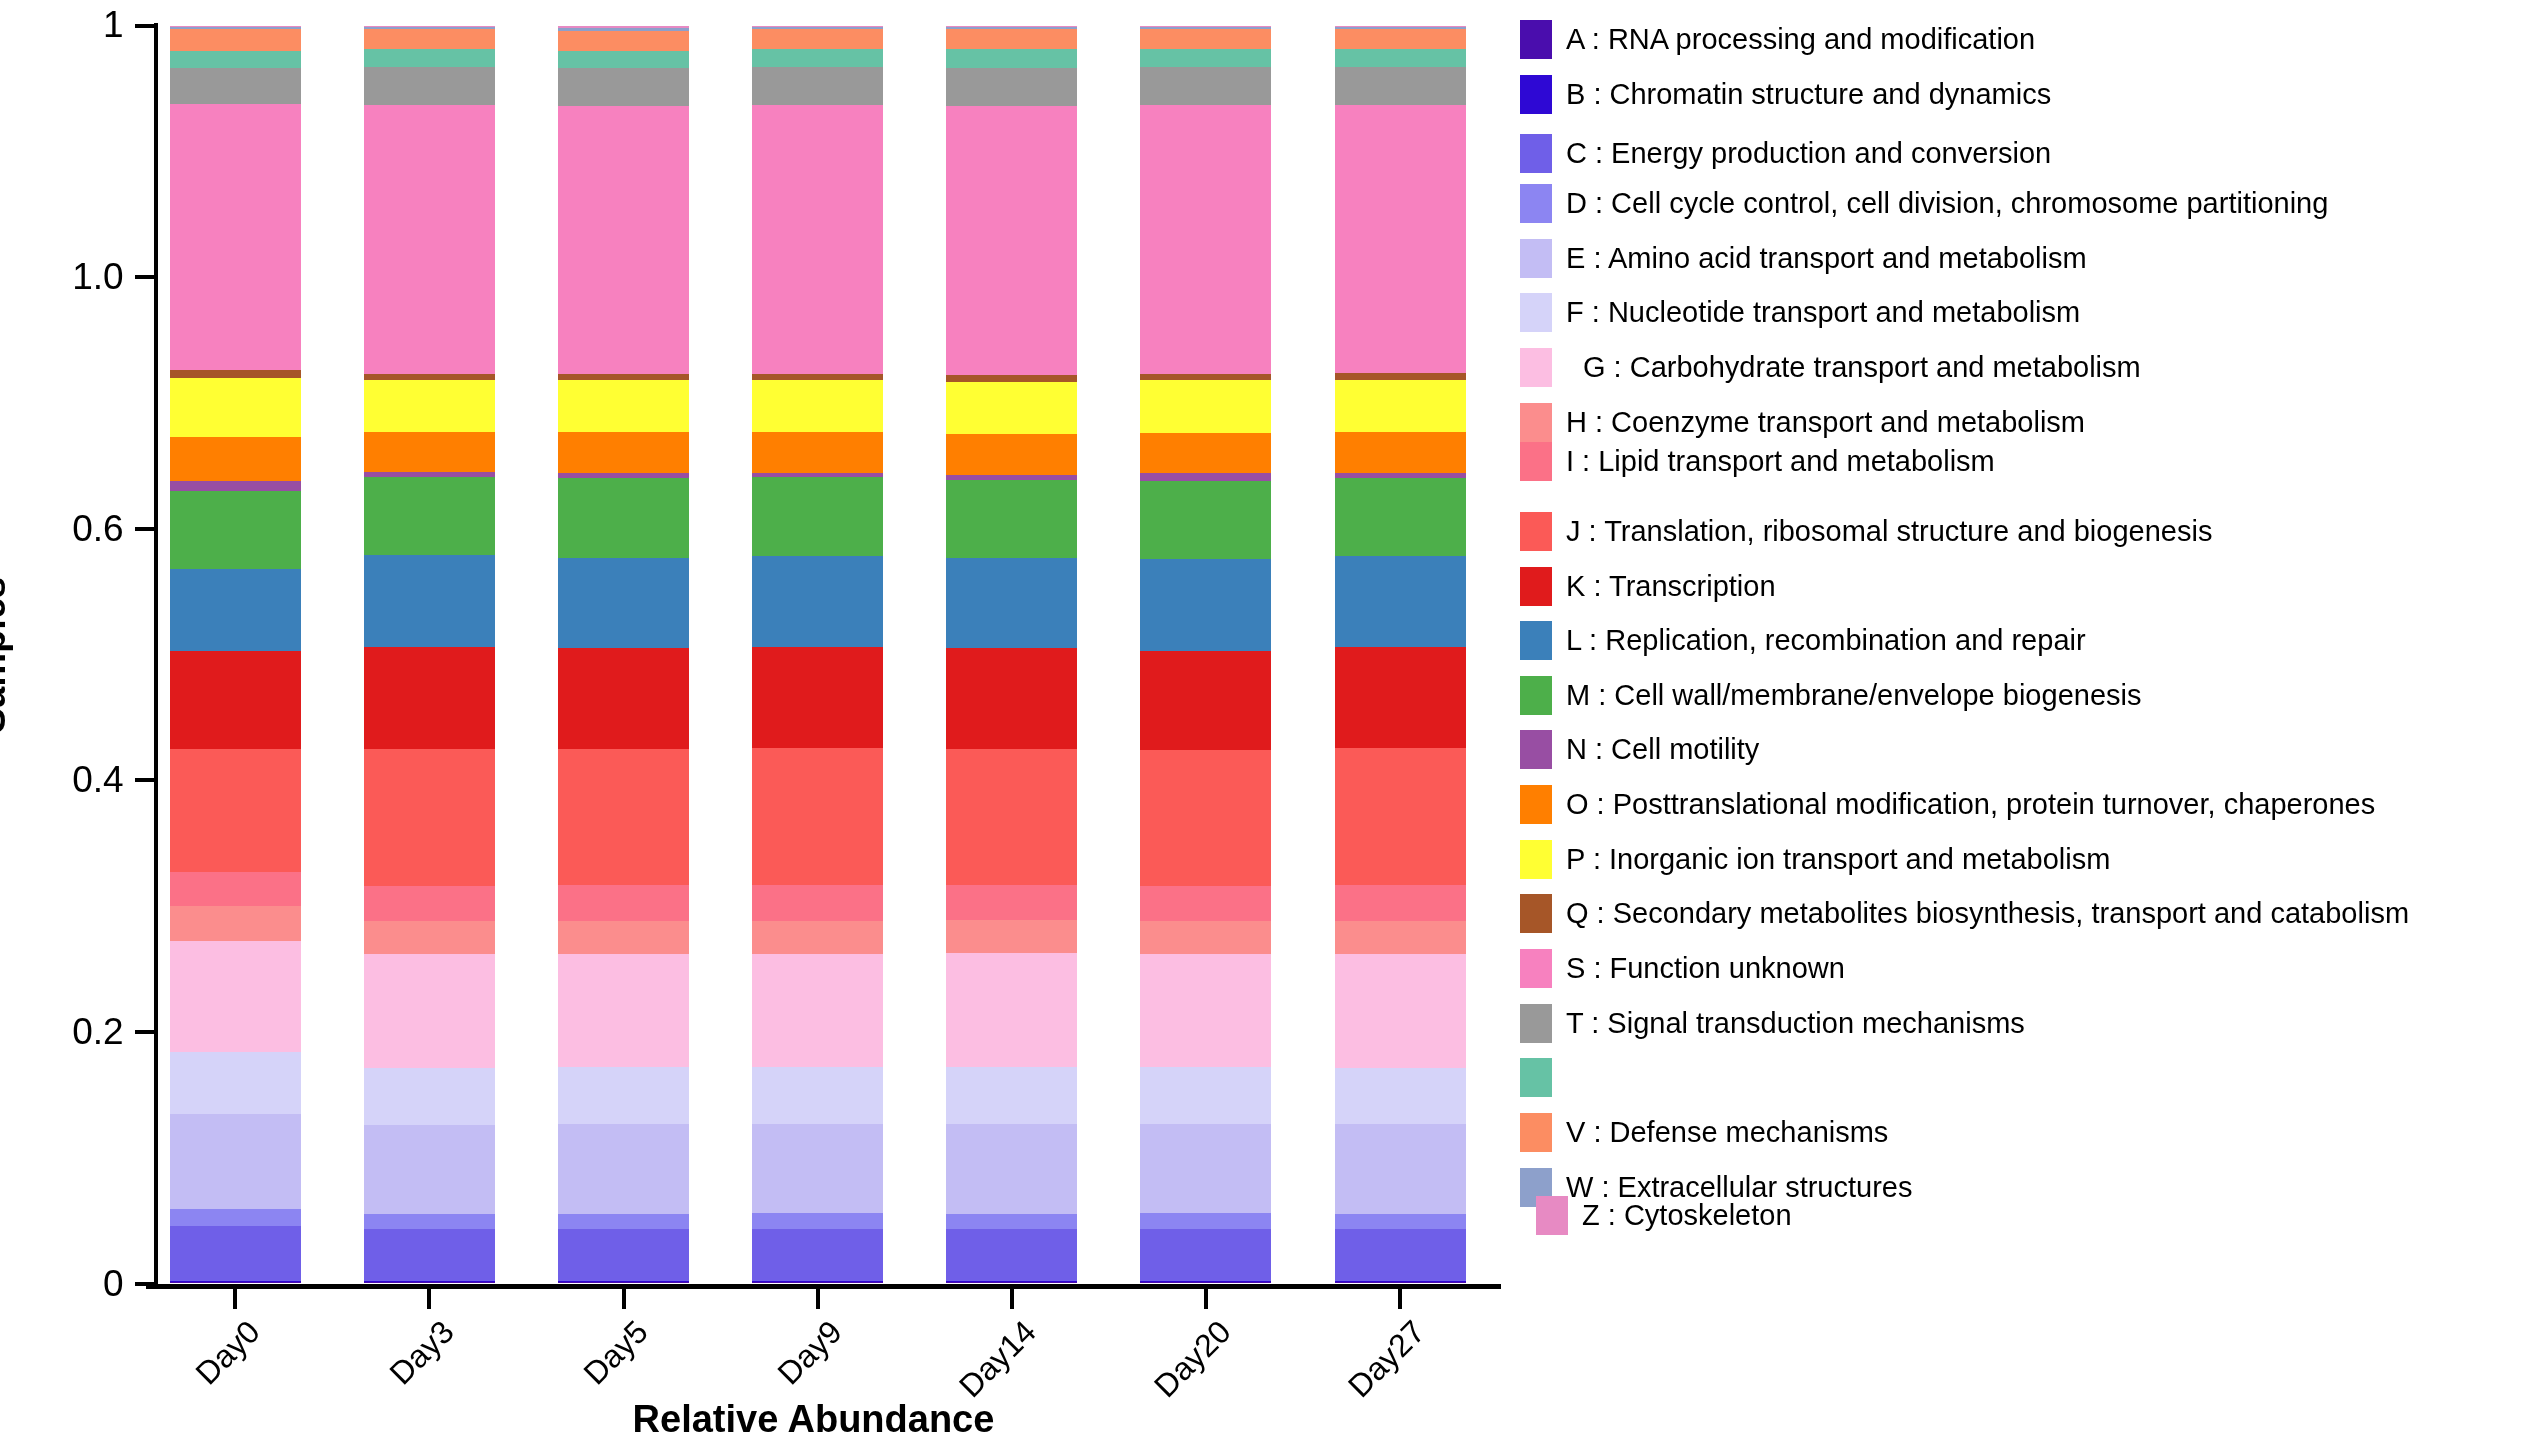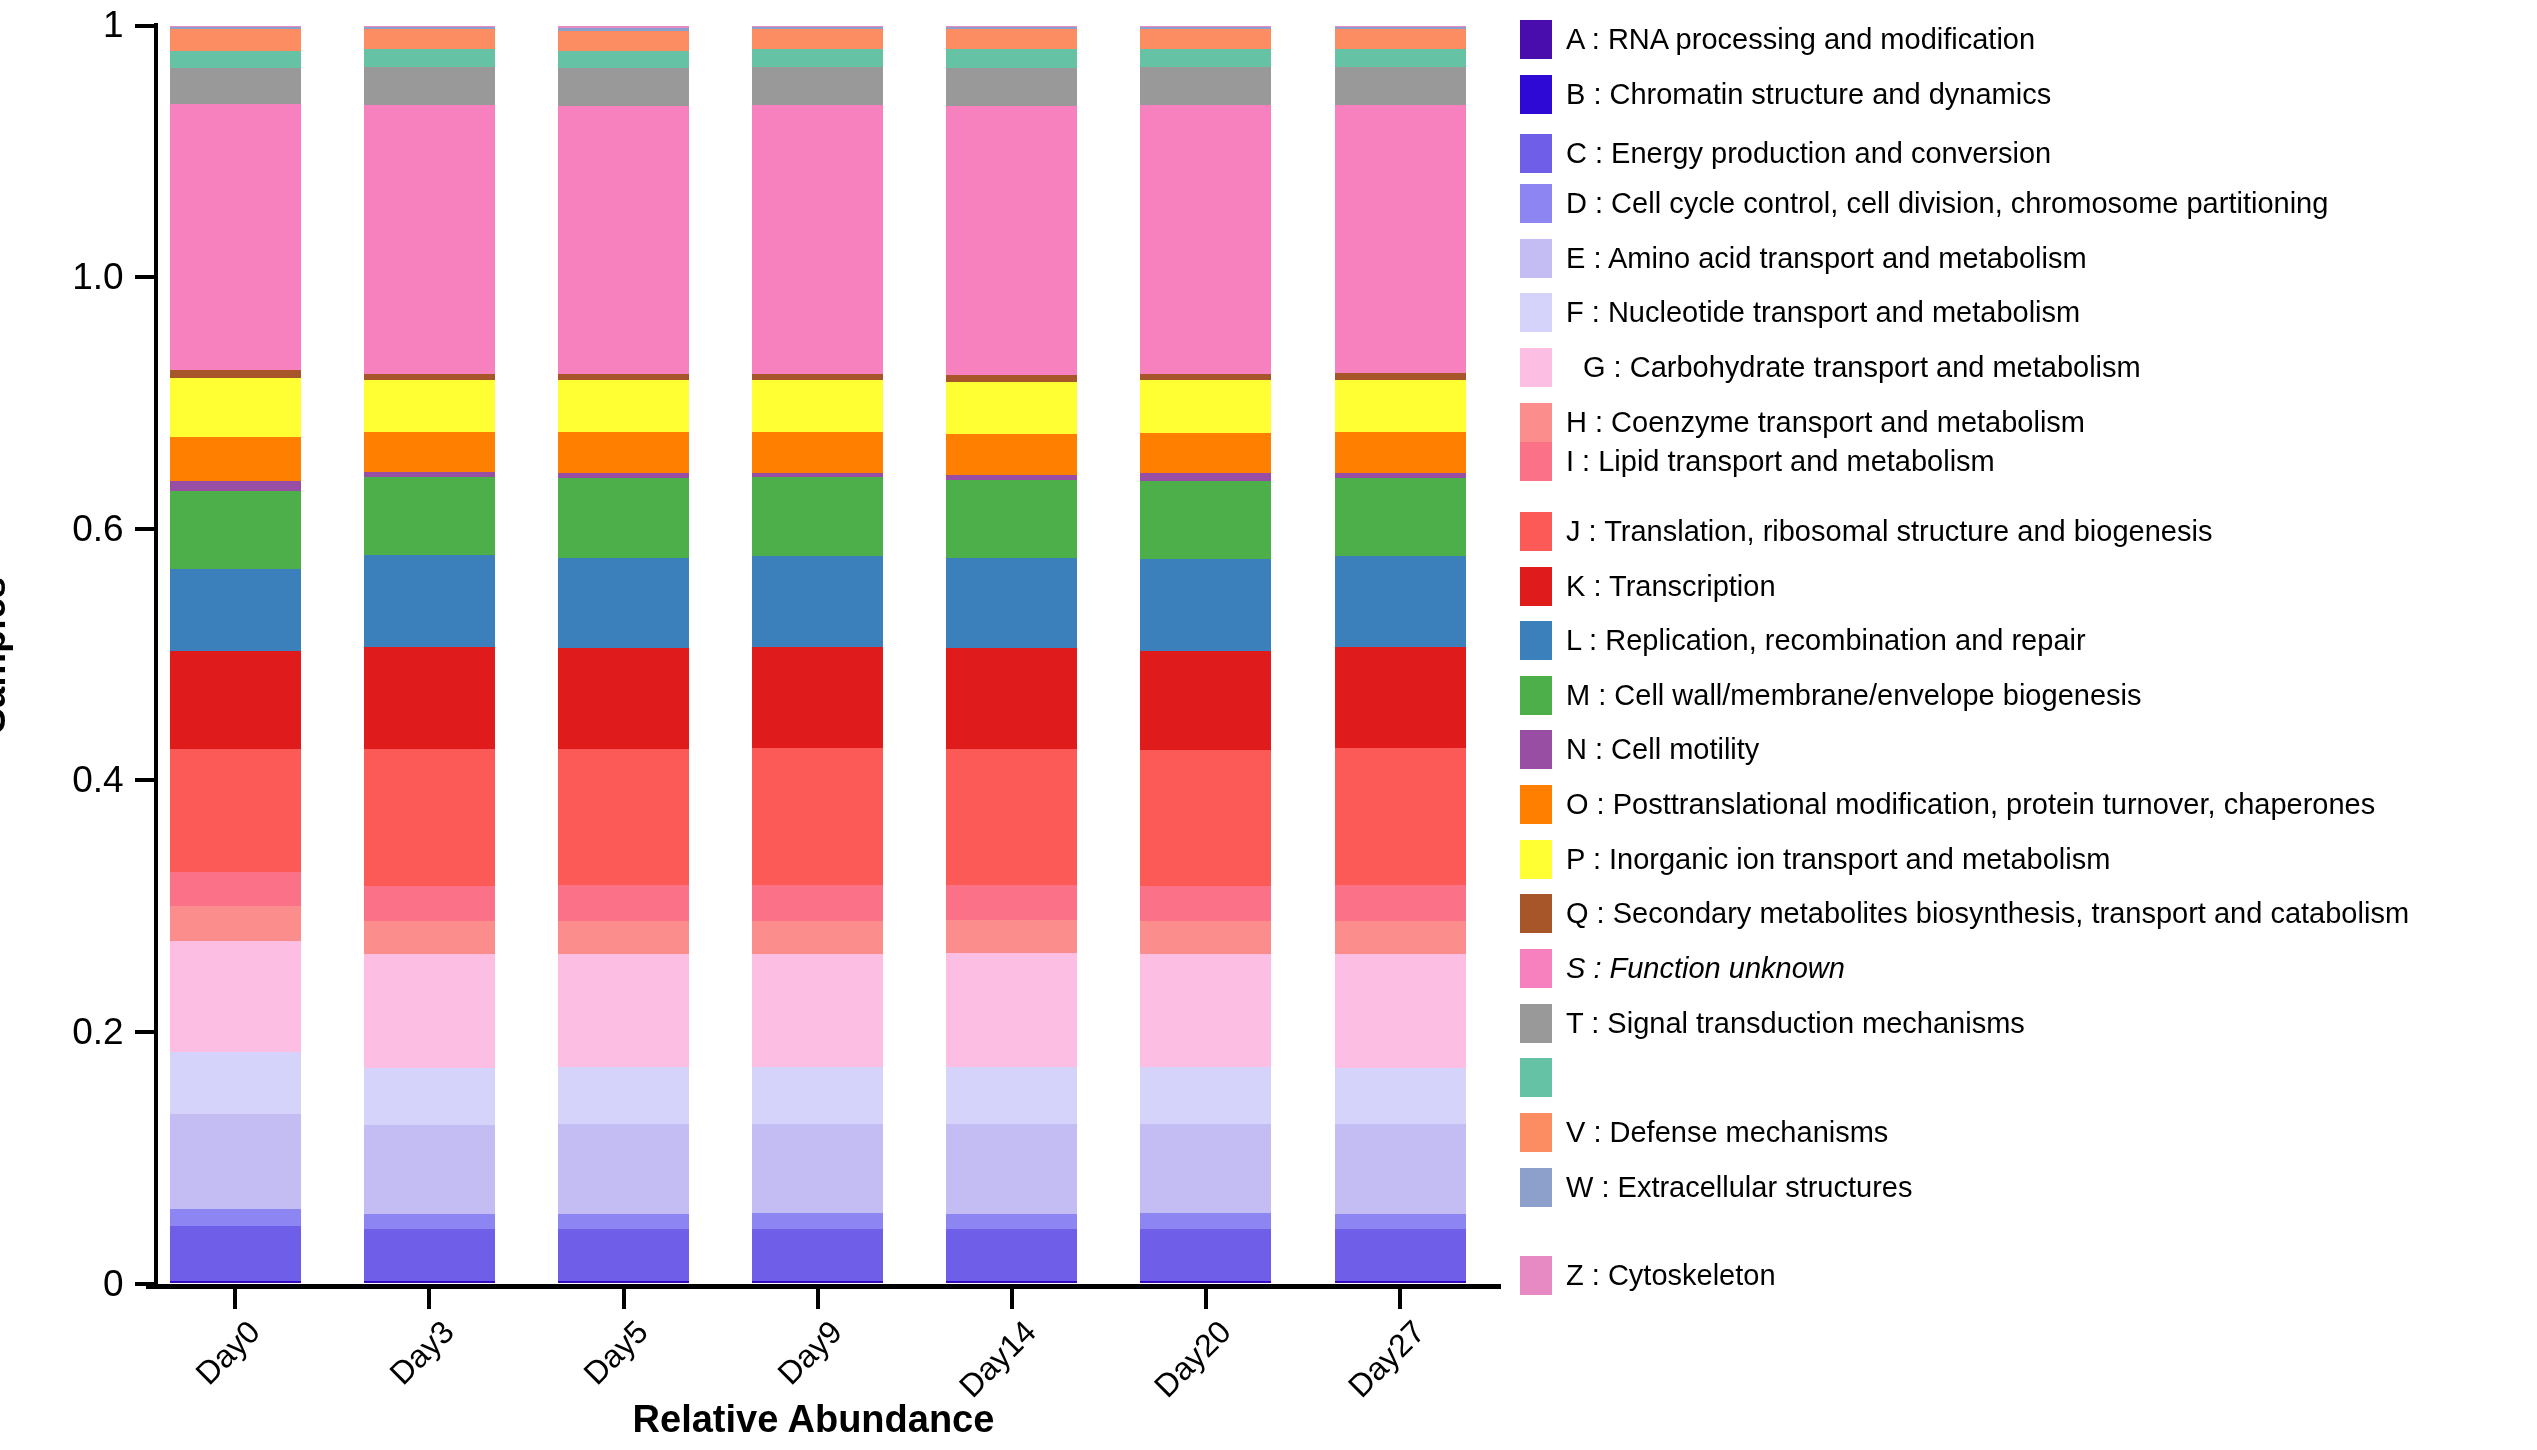--- a/index.html
+++ b/index.html
@@ -300,38 +300,38 @@
         <div class="legend-text">O : Posttranslational modification, protein turnover, chaperones</div>
       </div>
       <div class="legend-item" style="top: 820px;">
         <div class="legend-swatch" style="background: rgb(255, 255, 51);"></div>
         <div class="legend-text">P : Inorganic ion transport and metabolism</div>
       </div>
       <div class="legend-item" style="top: 874px;">
         <div class="legend-swatch" style="background: rgb(166, 86, 40);"></div>
         <div class="legend-text">Q : Secondary metabolites biosynthesis, transport and catabolism</div>
       </div>
-      <div class="legend-item" style="top: 929px; font-style: italic;">
+      <div class="legend-item" style="top: 929px;">
         <div class="legend-swatch" style="background: rgb(247, 129, 191);"></div>
         <div class="legend-text">S : Function unknown</div>
       </div>
       <div class="legend-item" style="top: 984px;">
         <div class="legend-swatch" style="background: rgb(153, 153, 153);"></div>
         <div class="legend-text">T : Signal transduction mechanisms</div>
       </div>
       <div class="legend-item" style="top: 1038px;">
         <div class="legend-swatch" style="background: rgb(102, 194, 165);"></div>
       </div>
       <div class="legend-item" style="top: 1093px;">
         <div class="legend-swatch" style="background: rgb(252, 141, 98);"></div>
         <div class="legend-text">V : Defense mechanisms</div>
       </div>
       <div class="legend-item" style="top: 1148px;">
         <div class="legend-swatch" style="background: rgb(141, 160, 203);"></div>
         <div class="legend-text">W : Extracellular structures</div>
       </div>
-      <div class="legend-item" style="top: 1236px;">
+      <div class="legend-item" style="top: 1176px; margin-left: 16px;">
         <div class="legend-swatch" style="background: rgb(231, 138, 195);"></div>
         <div class="legend-text">Z : Cytoskeleton</div>
       </div>
     </div>
 </div>
 
 
 </body></html>

